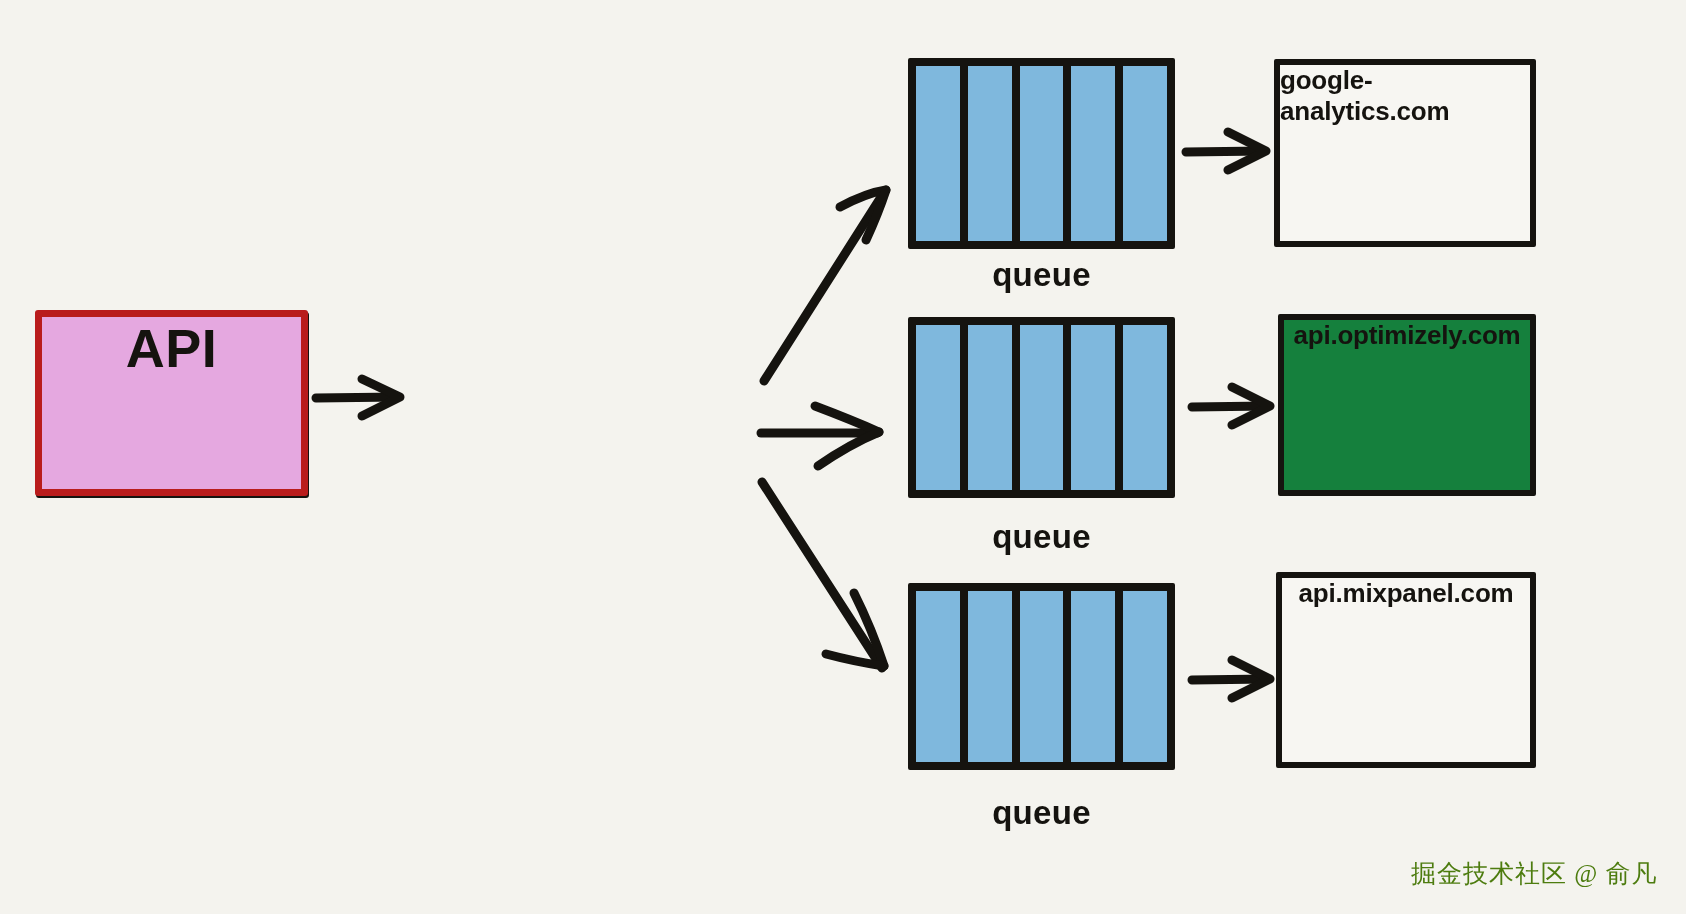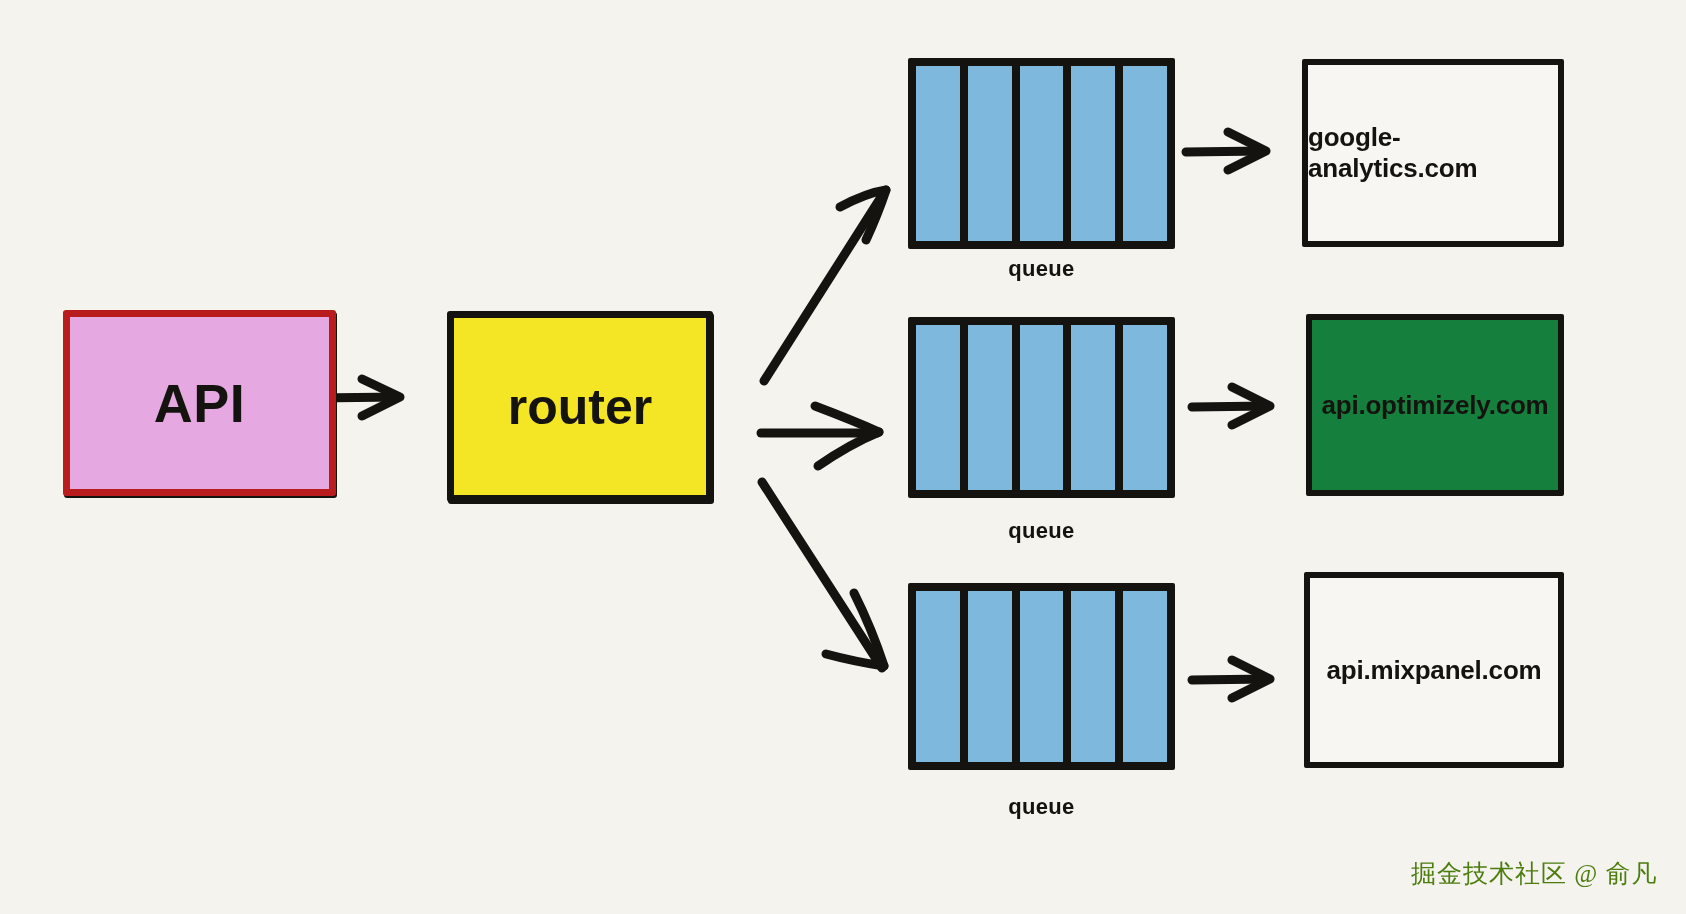--- a/index.html
+++ b/index.html
@@ -15,23 +15,22 @@
     position: relative;
     width: 1686px;
     height: 914px;
     background: #f4f3ee;
     overflow: hidden;
   }
   .node {
     position: absolute;
     box-sizing: border-box;
     display: flex;
-    align-items: center;
+    align-items: flex-start;
     justify-content: center;
-    margin-left: 28px;
   }
   .box-api {
     border: 7px solid #b91c1c;
     border-radius: 3px;
     box-shadow: 1px 2px 0 0 #15130f;
   }
   .box-router {
     border: 7px solid #15130f;
     border-radius: 3px;
     box-shadow: 1px 2px 0 0 #15130f;
@@ -67,21 +66,21 @@
     gap: 8px;
     padding: 0;
     overflow: hidden;
   }
   .queue-cell {
     flex: 1 1 0;
     background: #7fb8dd;
   }
   .queue-label {
     position: absolute;
-    font-size: 22px;
+    font-size: 33px;
     font-weight: 700;
     color: #15130f;
     text-align: center;
     letter-spacing: 0.3px;
   }
   .arrow-layer {
     position: absolute;
     left: 0; top: 0;
     width: 1686px;
     height: 914px;
@@ -142,23 +141,20 @@
         <path d="M 1192 680 L 1268 679"></path>
         <path d="M 1232 660 L 1270 679 L 1232 698"></path>
       </g>
     </g>
   </svg>
 
   <div class="node box-api" style="left:35px; top:310px; width:273px; height:186px; background:#e5a8e0;">
     <span class="label-api">API</span>
   </div>
 
-  <div class="node box-router" style="left:419px; top:311px; width:266px; height:191px; background:#f5e625;">
-    <span class="label-router">router</span>
-  </div>
 
   <div class="queue" style="left:908px; top:58px; width:267px; height:191px;">
     <div class="queue-cell"></div>
     <div class="queue-cell"></div>
     <div class="queue-cell"></div>
     <div class="queue-cell"></div>
     <div class="queue-cell"></div>
   </div>
   <div class="queue-label" style="left:908px; top:256px; width:267px;">queue</div>
 

